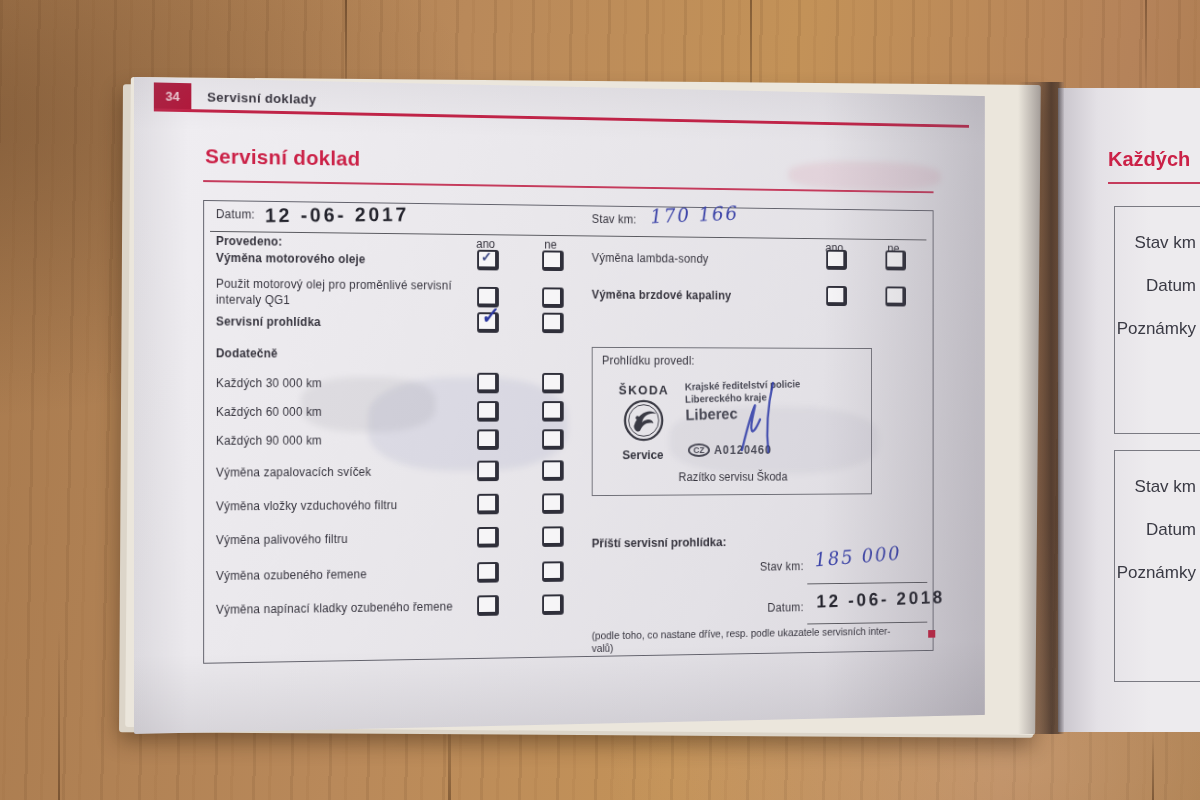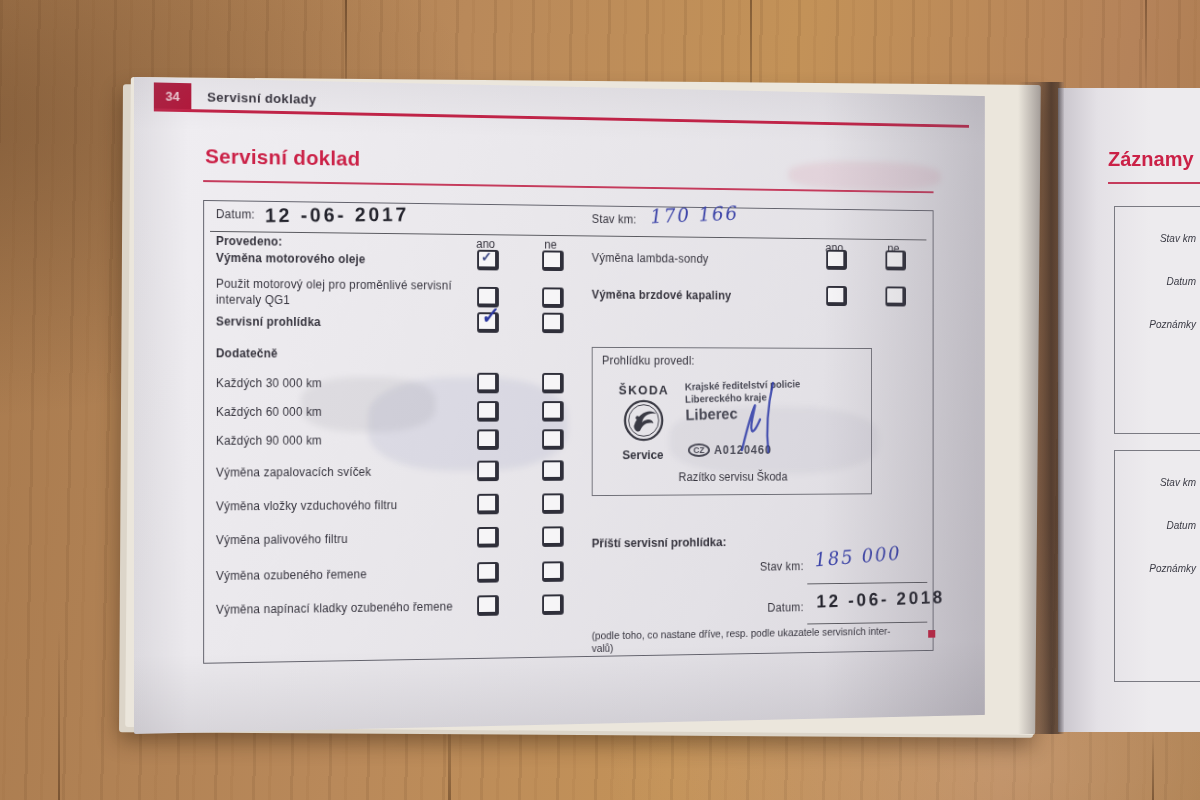--- a/index.html
+++ b/index.html
@@ -88,21 +88,21 @@
   
   .next-title{position:absolute;left:405px;top:341px;font-size:12.5px;font-weight:bold;color:#36343e;}
   .note{position:absolute;left:405px;font-size:10.8px;color:#36343e;white-space:nowrap;}
   .reg-square{position:absolute;left:846px;top:566px;width:8px;height:8px;background:#c21f3f;}
   
   .ghost{position:absolute;pointer-events:none;filter:blur(3px);border-radius:40%;}
   
   .rp-title{position:absolute;left:50px;top:60px;font-size:20px;font-weight:bold;color:#cb2147;}
   .rp-rule{position:absolute;left:50px;top:94px;width:92px;height:2px;background:#c53b5c;}
   .rp-box{position:absolute;left:56px;width:120px;border:1px solid #7a7a82;}
-  .rp-label{position:absolute;right:39px;font-size:10px;color:#3a3a44;white-space:nowrap;font-style:italic;}
+  .rp-label{position:absolute;right:39px;font-size:17px;color:#3a3a44;white-space:nowrap;}
 </style>
 </head>
 <body>
 
 <div class="wood"></div>
 <div class="stackA"></div>
 <div class="stackB"></div>
 
 <div class="page-left">
 
@@ -213,21 +213,21 @@
       <span class="cb" style="left: 727px; top: 42px;"></span>
       <span class="flabel b" style="left: 405px; top: 84px; width: 250px;">Výměna brzdové kapaliny</span>
       <span class="cb" style="left: 661px; top: 80px;"></span>
       <span class="cb" style="left: 727px; top: 80px;"></span>
     </div>
 
   <div class="reg-square"></div>
 </div>
 
 <div class="page-right">
-  <div class="rp-title">Záznamy</div>
+  <div class="rp-title">Každých</div>
   <div class="rp-rule"></div>
   <div id="rp-boxes">
       <div class="rp-box" style="top: 118px; height: 226px;">
         <span class="rp-label" style="top: 26px;">Stav km</span>
         <span class="rp-label" style="top: 69px;">Datum</span>
         <span class="rp-label" style="top: 112px;">Poznámky</span>
       </div>
       <div class="rp-box" style="top: 362px; height: 230px;">
         <span class="rp-label" style="top: 26px;">Stav km</span>
         <span class="rp-label" style="top: 69px;">Datum</span>

